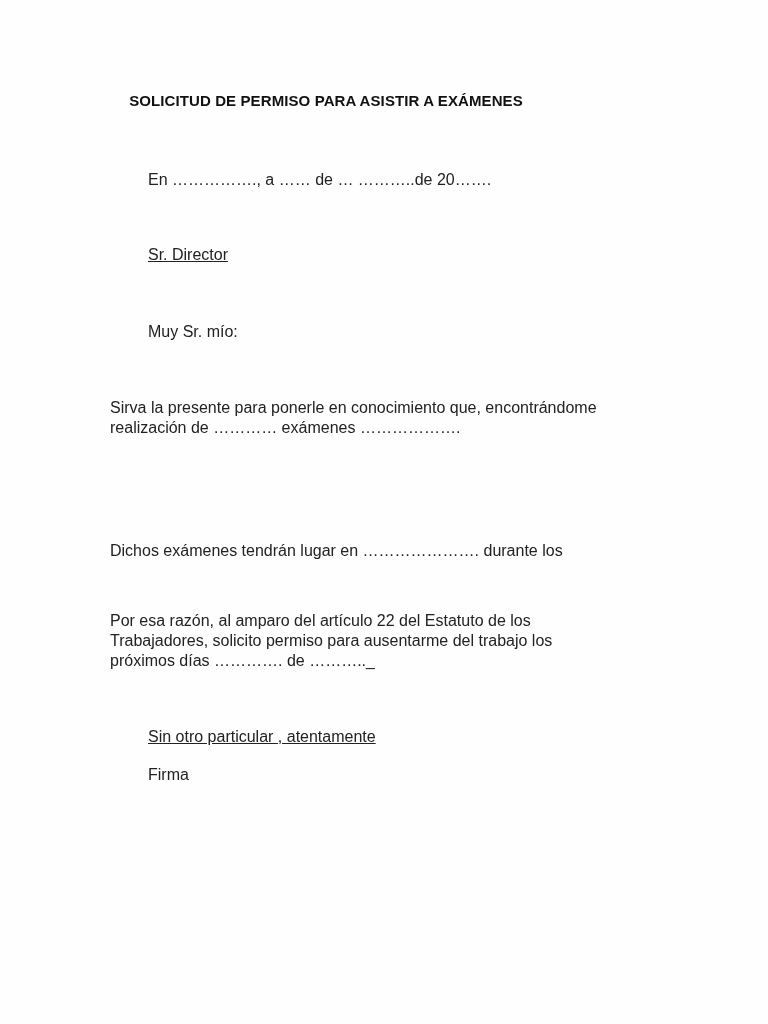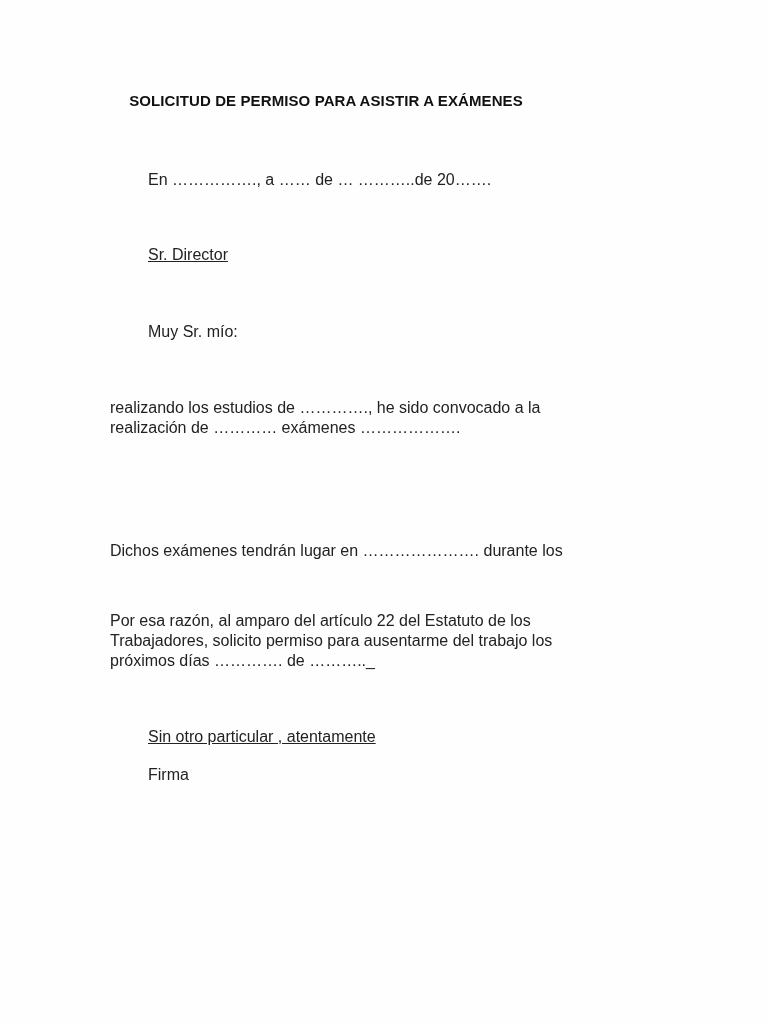--- a/index.html
+++ b/index.html
@@ -48,21 +48,21 @@
 
 <div class="doc-title">SOLICITUD DE PERMISO PARA ASISTIR A EXÁMENES</div>
 
 <div class="line" style="top:170px;">En ……………., a …… de … ………..de 20…….</div>
 
 <div class="line" style="top:245px;text-decoration:underline;">Sr. Director</div>
 
 <div class="line" style="top:322px;">Muy Sr. mío:</div>
 
 <div class="para" style="top:398px;">
-  <span>realizando los estudios de …………., he sido convocado a la</span>
+  <span>Sirva la presente para ponerle en conocimiento que, encontrándome</span>
   <span>realización de ………… exámenes ……………….</span>
 </div>
 
 <div class="para" style="top:541px;">
   <span>Dichos exámenes tendrán lugar en …………………. durante los</span>
 </div>
 
 <div class="para" style="top:611px;">
   <span>Por esa razón, al amparo del artículo 22 del Estatuto de los</span>
   <span>Trabajadores, solicito permiso para ausentarme del trabajo los</span>

